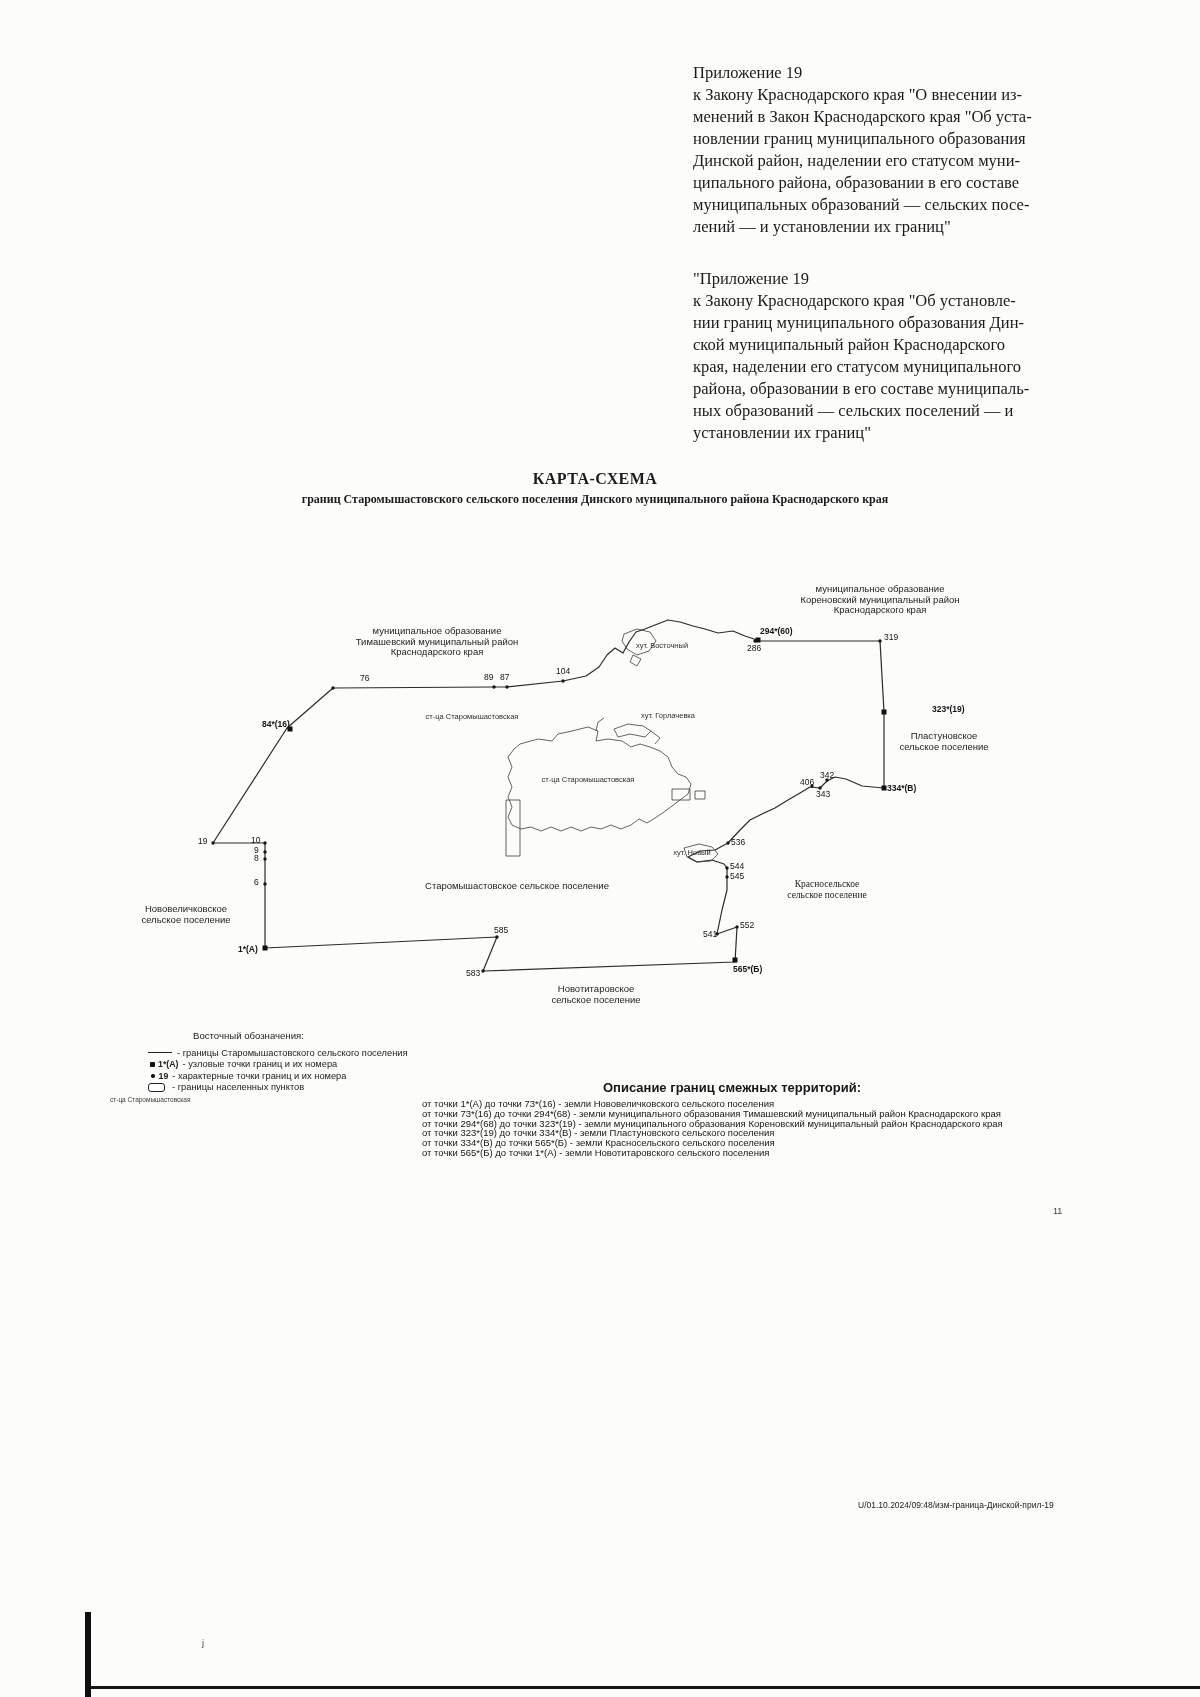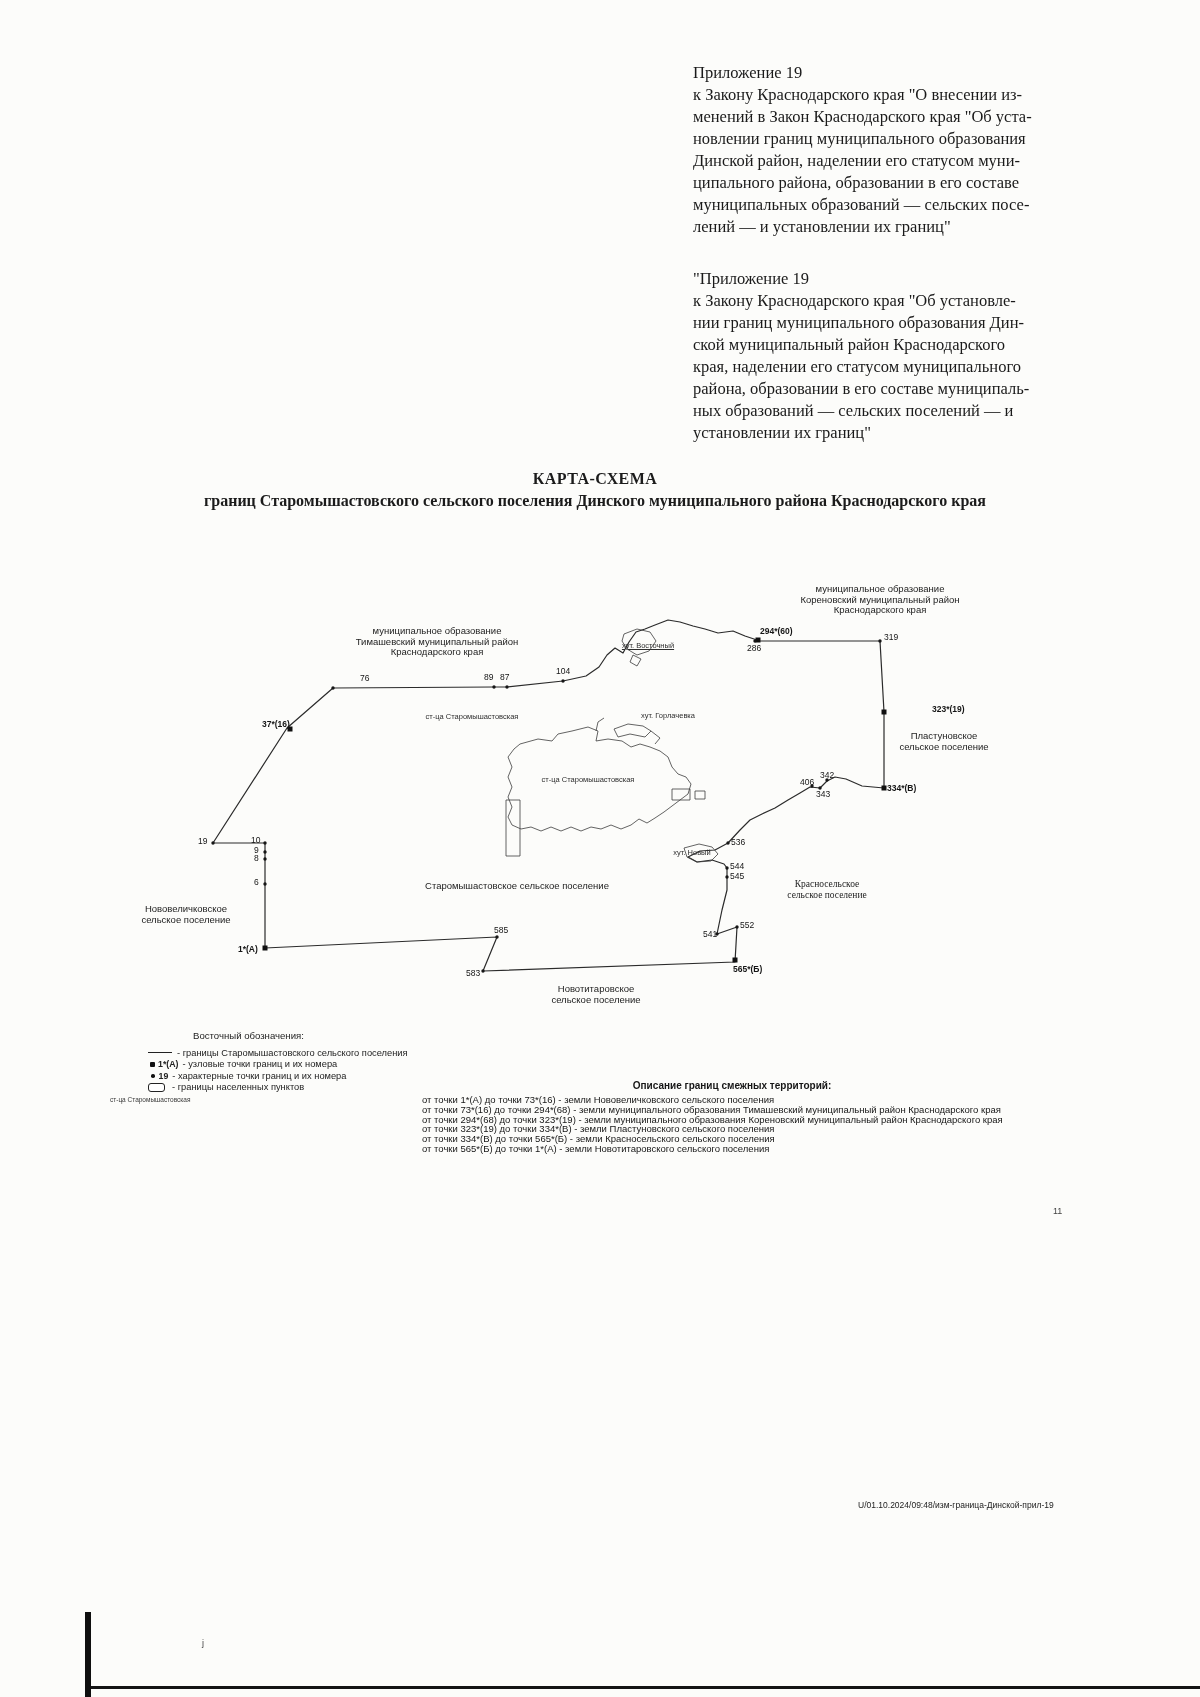--- a/index.html
+++ b/index.html
@@ -10,21 +10,21 @@
   }
   .abs{position:absolute;}
   
   .hblock{
     width:398px;font-size:16.5px;line-height:22px;
     white-space:pre-line;text-align:left;color:#1a1a1a;
   }
   
   .doc-title{left:90px;width:1010px;text-align:center;font-weight:bold;}
   .doc-title-1{top:470px;font-size:16px;letter-spacing:.4px;}
-  .doc-title-2{top:492px;font-size:16px;}
+  .doc-title-2{top:492px;font-size:12px;}
   
   #map-svg{left:0;top:0;}
   #map-svg polyline{fill:none;stroke:#2b2b2b;stroke-linejoin:round;}
   #map-svg .b-outer{stroke-width:1.2;}
   #map-svg .b-inner{stroke-width:.8;stroke:#3c3c3c;}
   #map-svg .dot-node{fill:#101010;}
   #map-svg .dot-char{fill:#161616;}
   #map-layer{left:0;top:0;width:1200px;height:1697px;pointer-events:none;}
   .pt{
     position:absolute;font:8.5px "Liberation Sans",sans-serif;color:#151515;
@@ -43,21 +43,21 @@
   .lg-row{display:flex;align-items:center;height:11.5px;font-size:9.3px;color:#222;}
   .sym{display:inline-block;flex:0 0 auto;}
   .sym-line{width:24px;border-top:1.4px solid #222;margin-right:5px;}
   .sym-node{width:5px;height:5px;background:#111;border-radius:1px;margin:0 3px 0 2px;}
   .sym-dot{width:3.5px;height:3.5px;background:#111;border-radius:50%;margin:0 4px 0 3px;}
   .sym-rect{width:15px;height:7px;border:1px solid #222;border-radius:3px;background:#fff;margin-right:7px;}
   .lg-pre{font-weight:bold;margin-right:4px;font-size:8.8px;}
   .lg-footnote{position:absolute;left:110px;top:1096px;font:6.5px "Liberation Sans",sans-serif;color:#3a3a3a;}
   
   #description{left:422px;top:1080px;width:620px;font-family:"Liberation Sans",sans-serif;color:#161616;}
-  .desc-title{text-align:center;font-weight:bold;font-size:10px;margin-bottom:4px;}
+  .desc-title{text-align:center;font-weight:bold;font-size:13px;margin-bottom:4px;}
   .desc-line{font-size:9.5px;line-height:9.8px;white-space:nowrap;}
   
   .stamp{left:858px;top:1500px;font:8.5px "Liberation Sans",sans-serif;color:#222;}
   .scan-bottom-line{left:90px;top:1686px;width:1110px;height:2.5px;background:#141414;}
   .scan-left-bar{left:85px;top:1612px;width:6px;height:85px;background:#0f0f0f;}
   .stray{font:9px "Liberation Sans",sans-serif;color:#444;}
 </style>
 </head>
 <body>
 
@@ -128,42 +128,42 @@
     <span class="pt" style="left: 500px; top: 672px;">87</span>
     <span class="pt" style="left: 556px; top: 666px;">104</span>
     <span class="pt ptn" style="left: 760px; top: 626px;">294*(60)</span>
     <span class="pt" style="left: 747px; top: 643px;">286</span>
     <span class="pt" style="left: 884px; top: 632px;">319</span>
     <span class="pt ptn" style="left: 888px; top: 704px; padding-left: 44px;">323*(19)</span>
     <span class="pt ptn" style="left: 887px; top: 783px;">334*(В)</span>
     <span class="pt" style="left: 800px; top: 777px;">406</span>
     <span class="pt" style="left: 820px; top: 770px;">342</span>
     <span class="pt" style="left: 816px; top: 789px;">343</span>
-    <span class="pt ptn" style="left: 262px; top: 719px;">37*(16)</span>
+    <span class="pt ptn" style="left: 262px; top: 719px;">84*(16)</span>
     <span class="pt" style="left: 198px; top: 836px;">19</span>
     <span class="pt" style="left: 251px; top: 835px;">10</span>
     <span class="pt" style="left: 254px; top: 845px;">9</span>
     <span class="pt" style="left: 254px; top: 853px;">8</span>
     <span class="pt" style="left: 254px; top: 877px;">6</span>
     <span class="pt ptn" style="left: 238px; top: 944px;">1*(А)</span>
     <span class="pt" style="left: 731px; top: 837px;">536</span>
     <span class="pt" style="left: 730px; top: 861px;">544</span>
     <span class="pt" style="left: 730px; top: 871px;">545</span>
     <span class="pt" style="left: 703px; top: 929px;">541</span>
     <span class="pt" style="left: 740px; top: 920px;">552</span>
     <span class="pt" style="left: 494px; top: 925px;">585</span>
     <span class="pt" style="left: 466px; top: 968px;">583</span>
     <span class="pt ptn" style="left: 733px; top: 964px;">565*(Б)</span>
     <div class="rlabel" style="left: 880px; top: 584px;">муниципальное образование
 Кореновский муниципальный район
 Краснодарского края</div>
     <div class="rlabel" style="left: 437px; top: 626px;">муниципальное образование
 Тимашевский муниципальный район
 Краснодарского края</div>
-    <div class="rlabel rlabel-sm" style="left: 648px; top: 642px; text-decoration: underline;">хут. Восточный</div>
+    <div class="rlabel rlabel-sm" style="left: 662px; top: 642px;">хут. Восточный</div>
     <div class="rlabel rlabel-sm" style="left: 668px; top: 712px;">хут. Горлачевка</div>
     <div class="rlabel rlabel-sm" style="left: 472px; top: 713px;">ст-ца Старомышастовская</div>
     <div class="rlabel rlabel-sm" style="left: 588px; top: 776px;">ст-ца Старомышастовская</div>
     <div class="rlabel" style="left: 944px; top: 731px;">Пластуновское
 сельское поселение</div>
     <div class="rlabel" style="left: 517px; top: 881px;">Старомышастовское сельское поселение</div>
     <div class="rlabel" style="left: 827px; top: 879px; font-family: Liberation Serif, serif;">Красносельское
 сельское поселение</div>
     <div class="rlabel rlabel-sm" style="left: 692px; top: 849px;">хут. Новый</div>
     <div class="rlabel" style="left: 186px; top: 904px;">Нововеличковское

